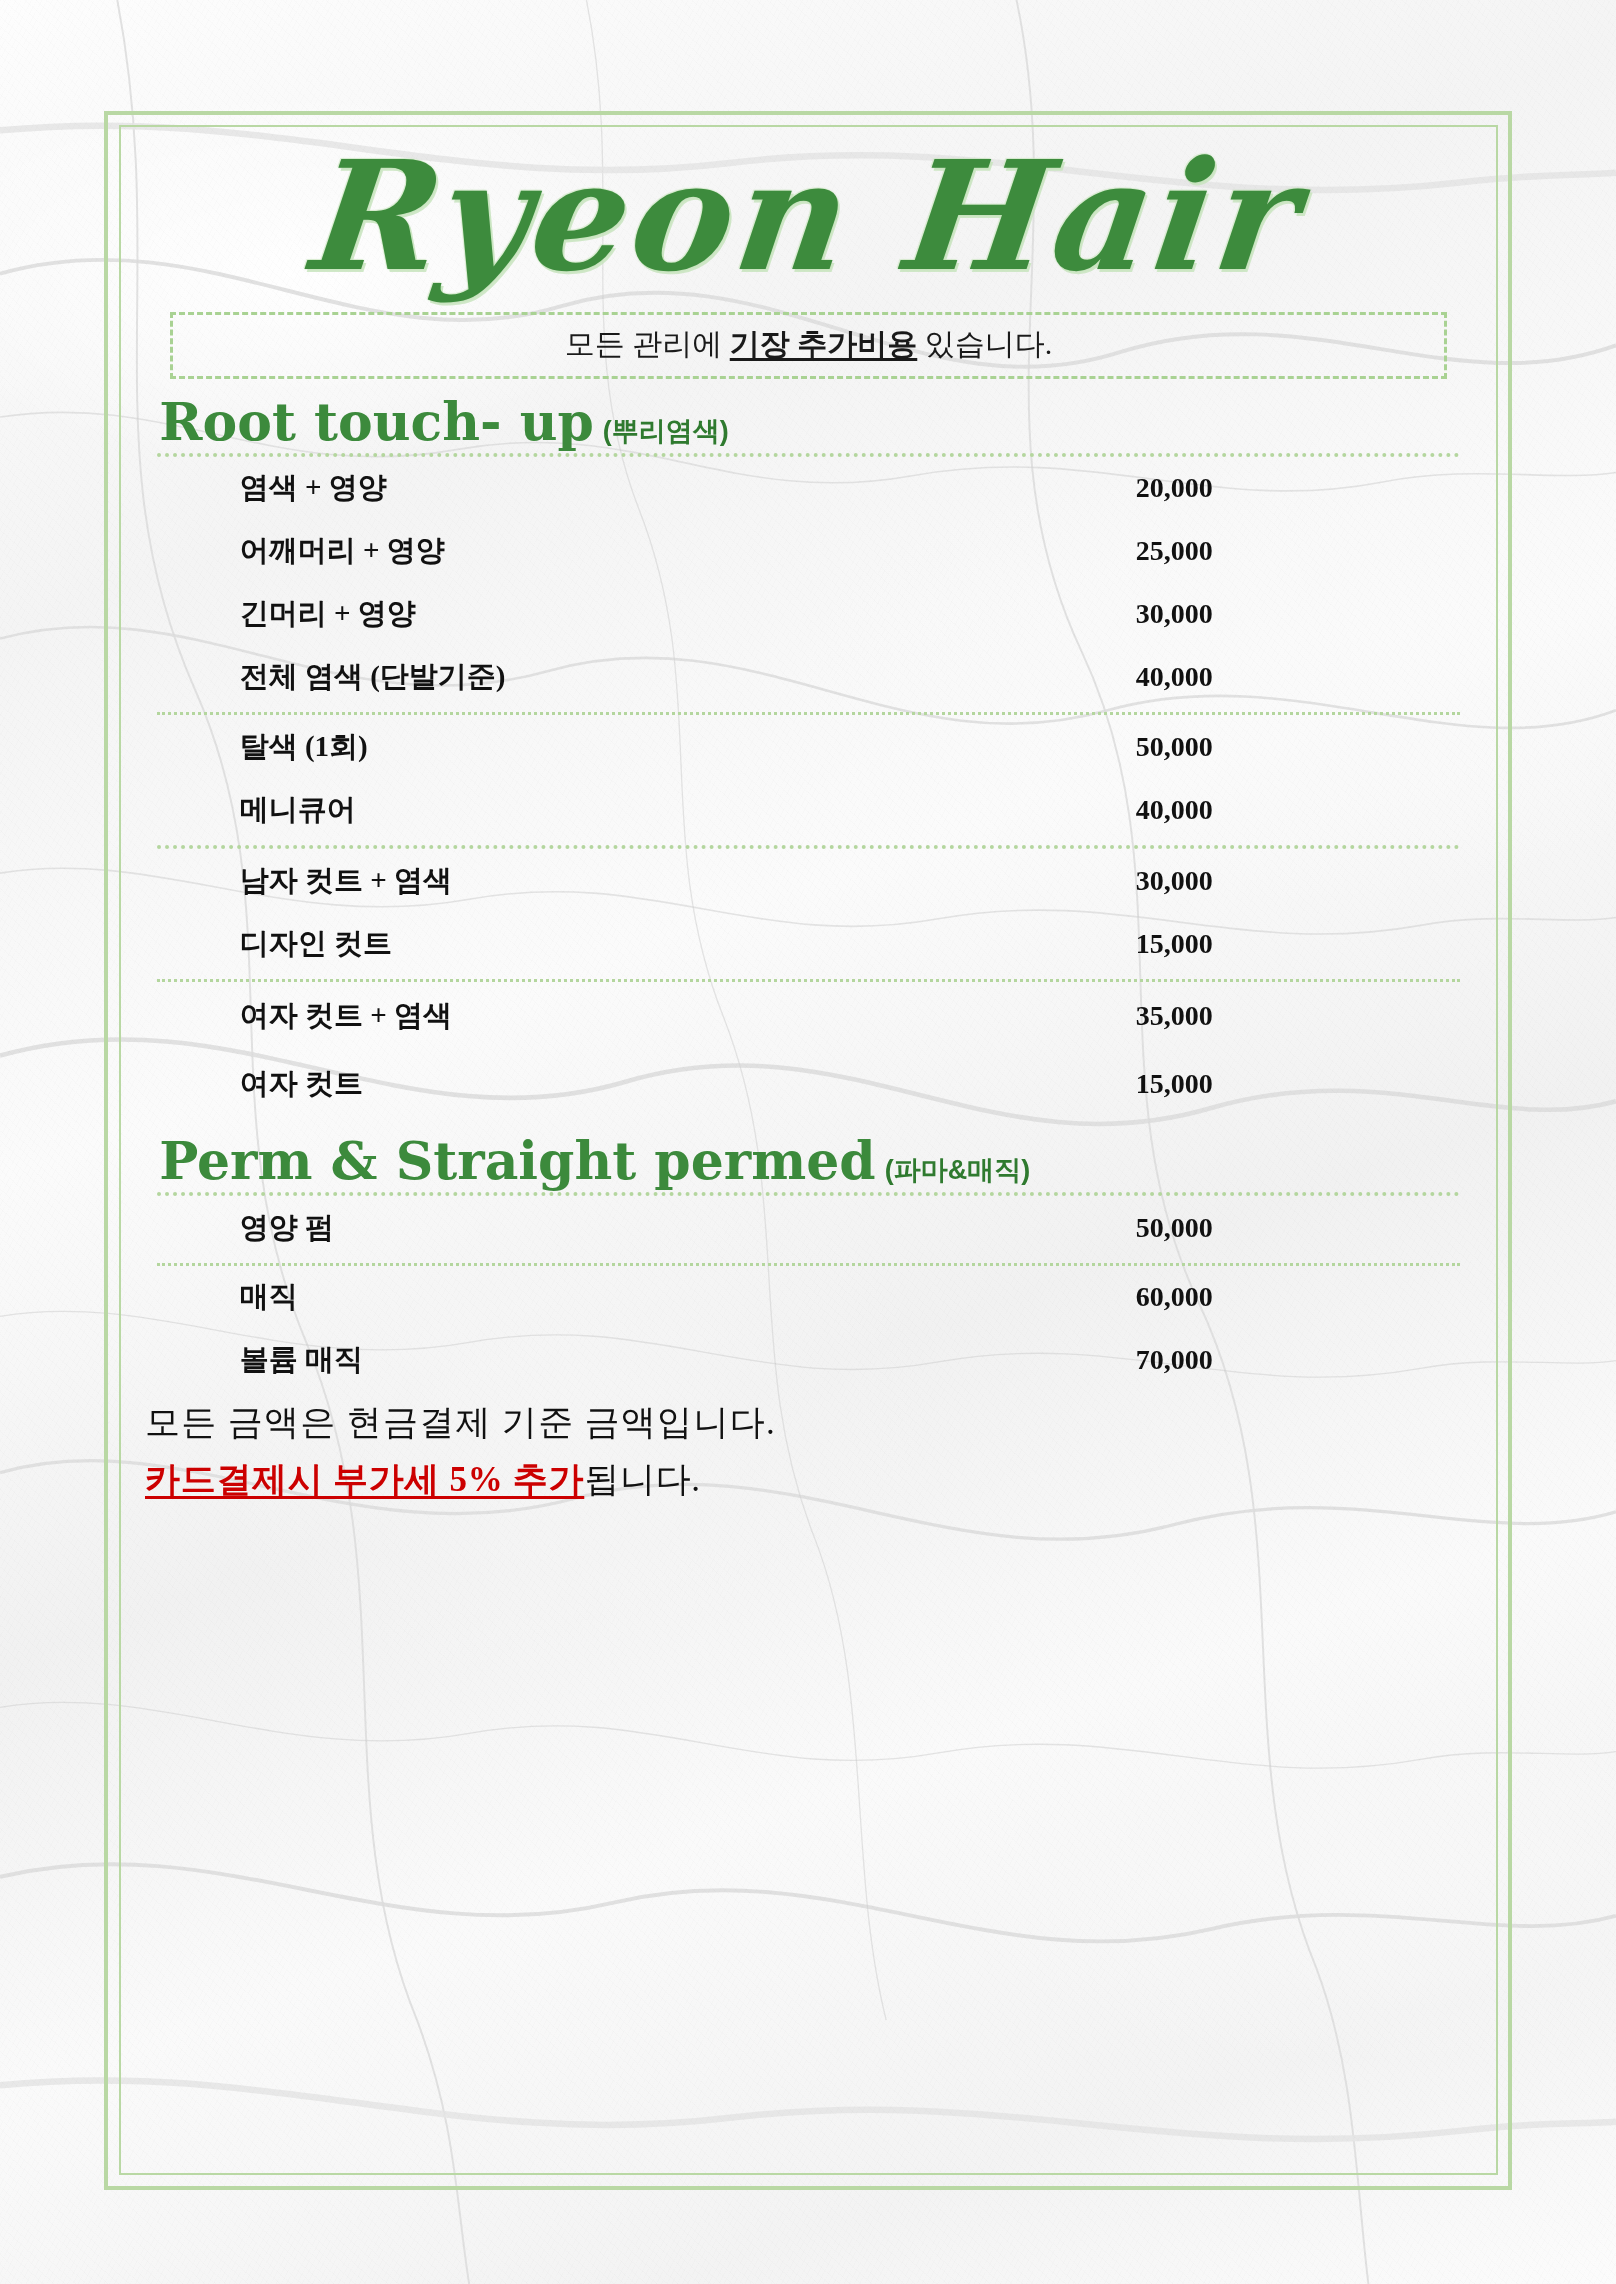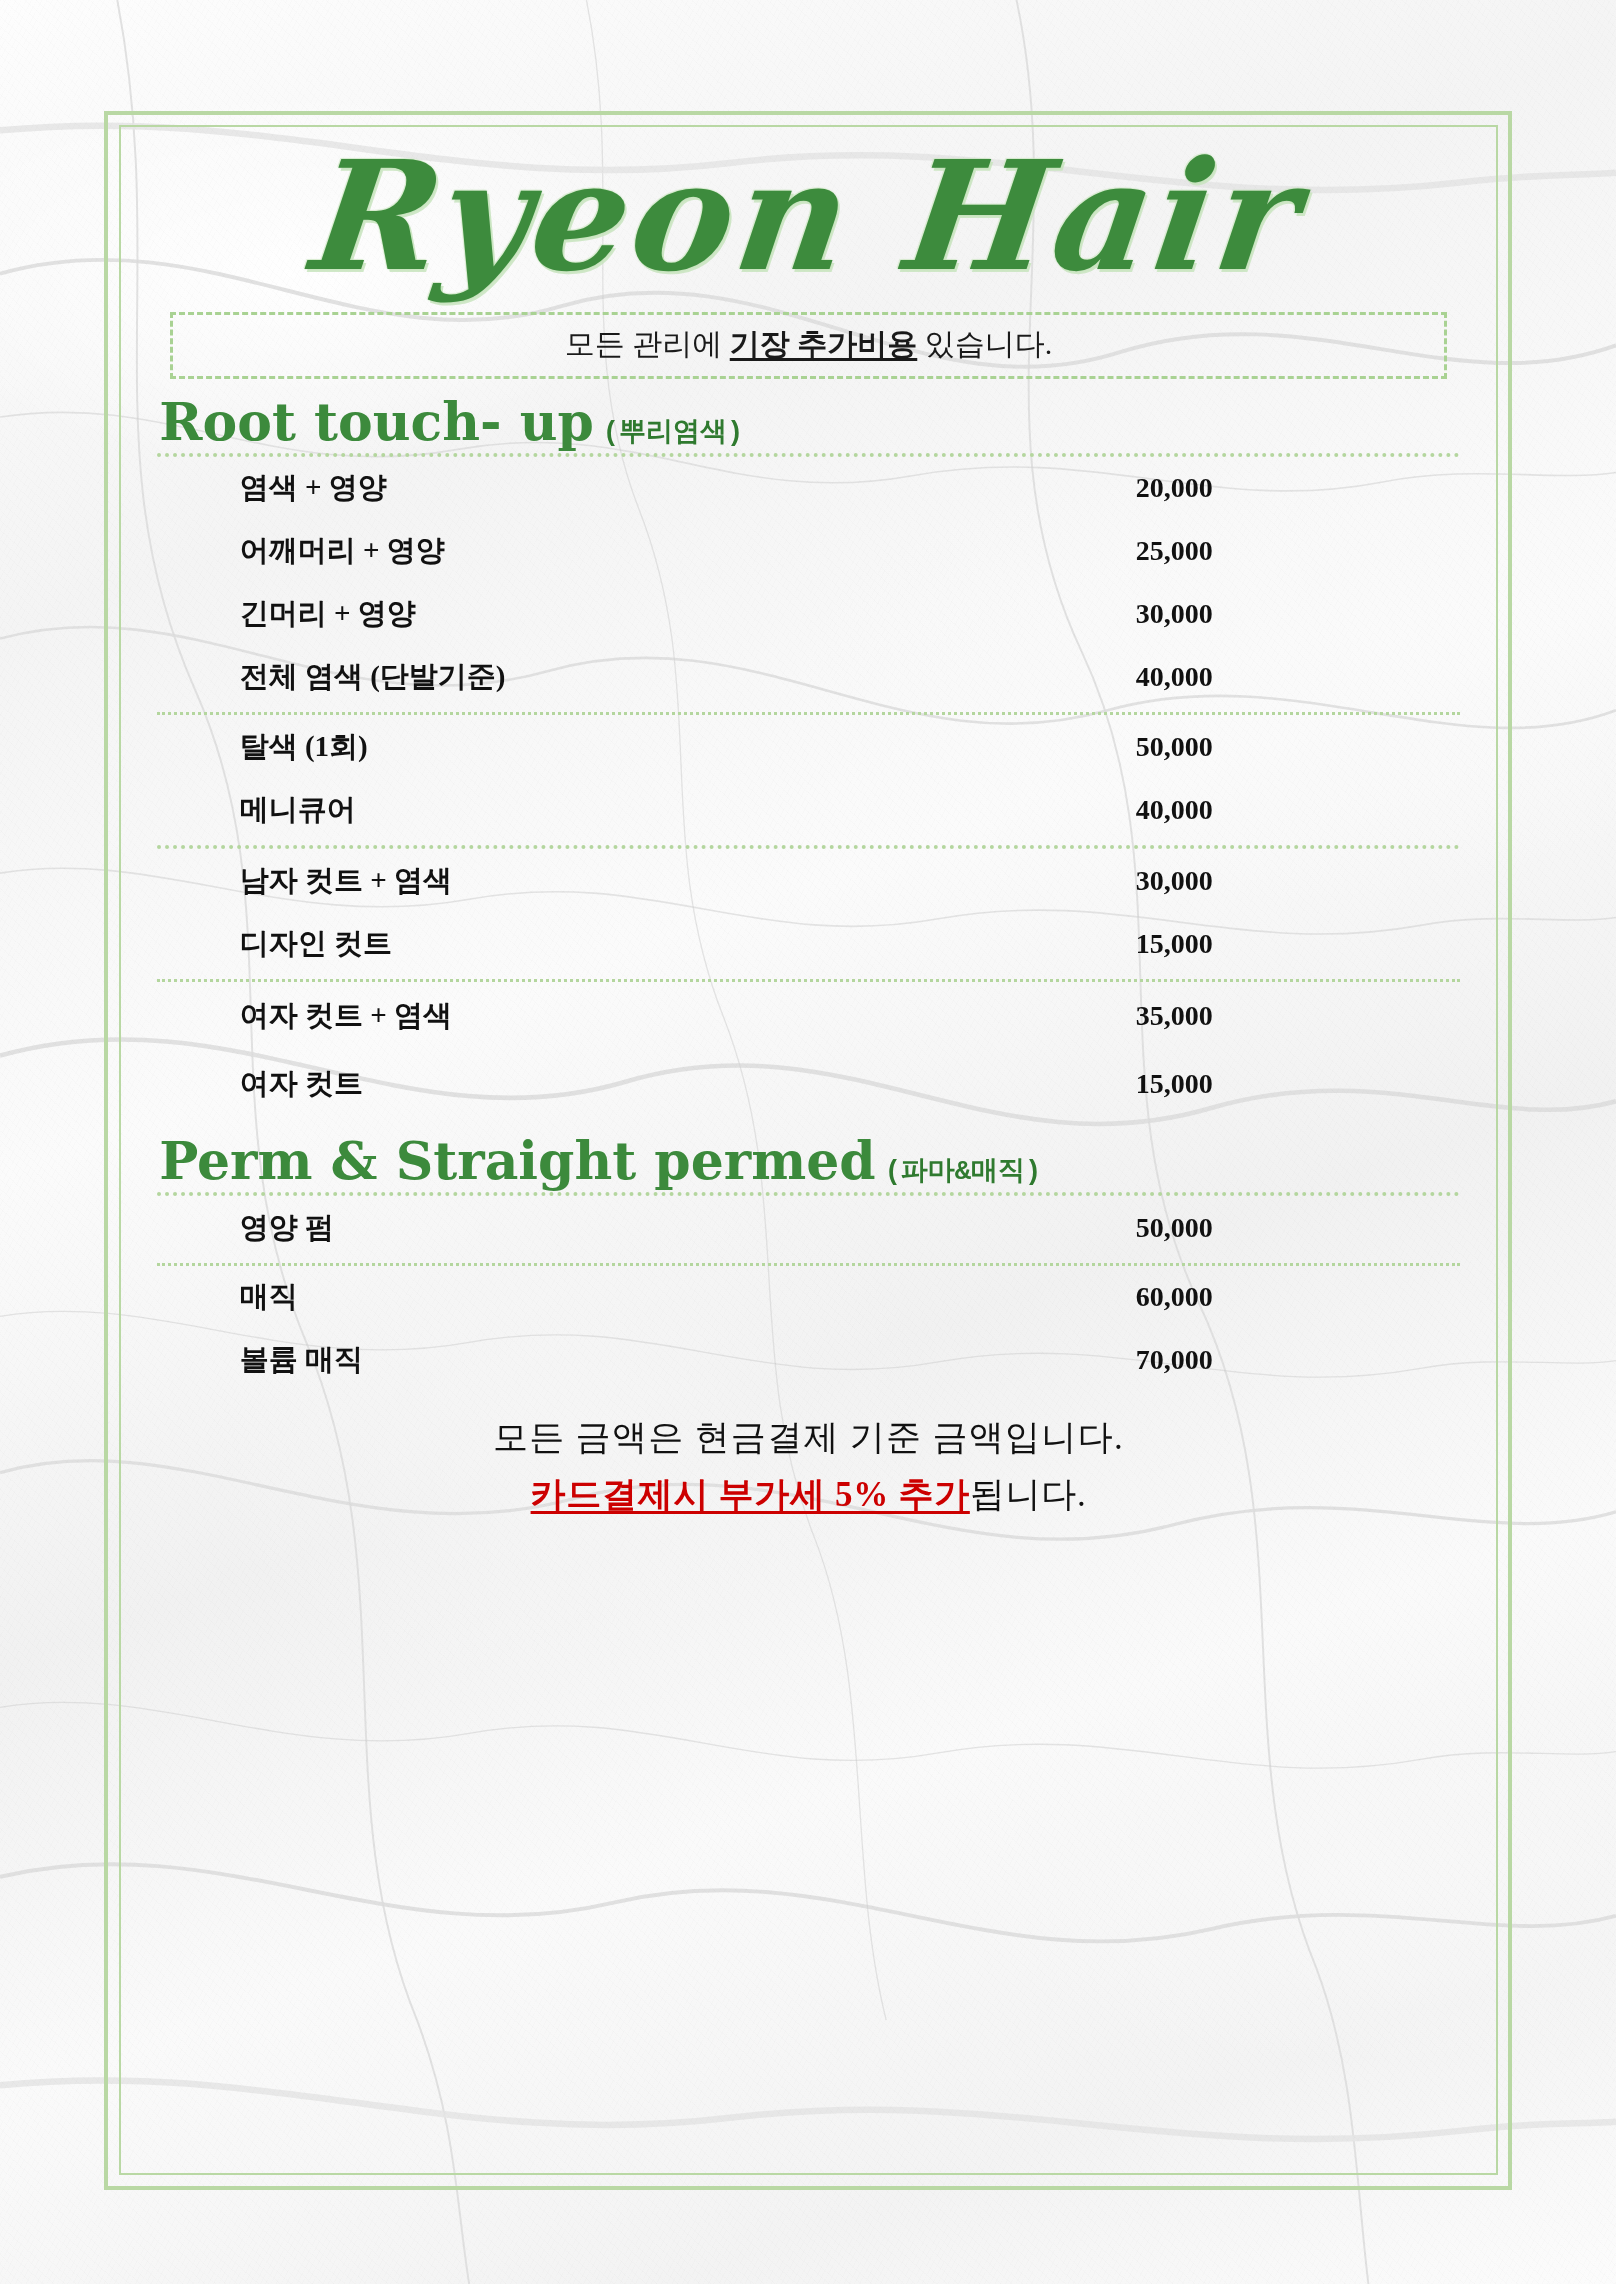--- a/index.html
+++ b/index.html
@@ -123,21 +123,21 @@
   }
   .section-head .en {
     font-family: "DejaVu Serif", serif;
     font-weight: 700;
     font-size: 52px;
     color: #3c8a3c;
     line-height: 1.0;
     white-space: nowrap;
   }
   .section-head .ko {
-    font-family: Liberation Mono, monospace;
+    font-family: Liberation Sans, sans-serif;
     font-weight: 700;
     font-size: 27px;
     color: #2f7a2f;
     margin-left: 9px;
     white-space: nowrap;
   }
 
   .rule {
     height: 0;
     border-top: 4.6px dotted #b4d69e;
@@ -174,22 +174,21 @@
     align-items: center;
     font-family: "Liberation Serif", serif;
     font-weight: 700;
     font-size: 28px;
     color: #111111;
     margin-left: 41px;
   }
 
   
   .footer {
-    margin-top: 22px;
-    text-align: center;
+    margin-top: 7px;
   }
   .footer .l1 {
     font-family: "Liberation Serif", serif;
     font-size: 35px;
     color: #111111;
     letter-spacing: 1.3px;
     white-space: nowrap;
   }
   .footer .l2 {
     margin-top: 10.4px;

